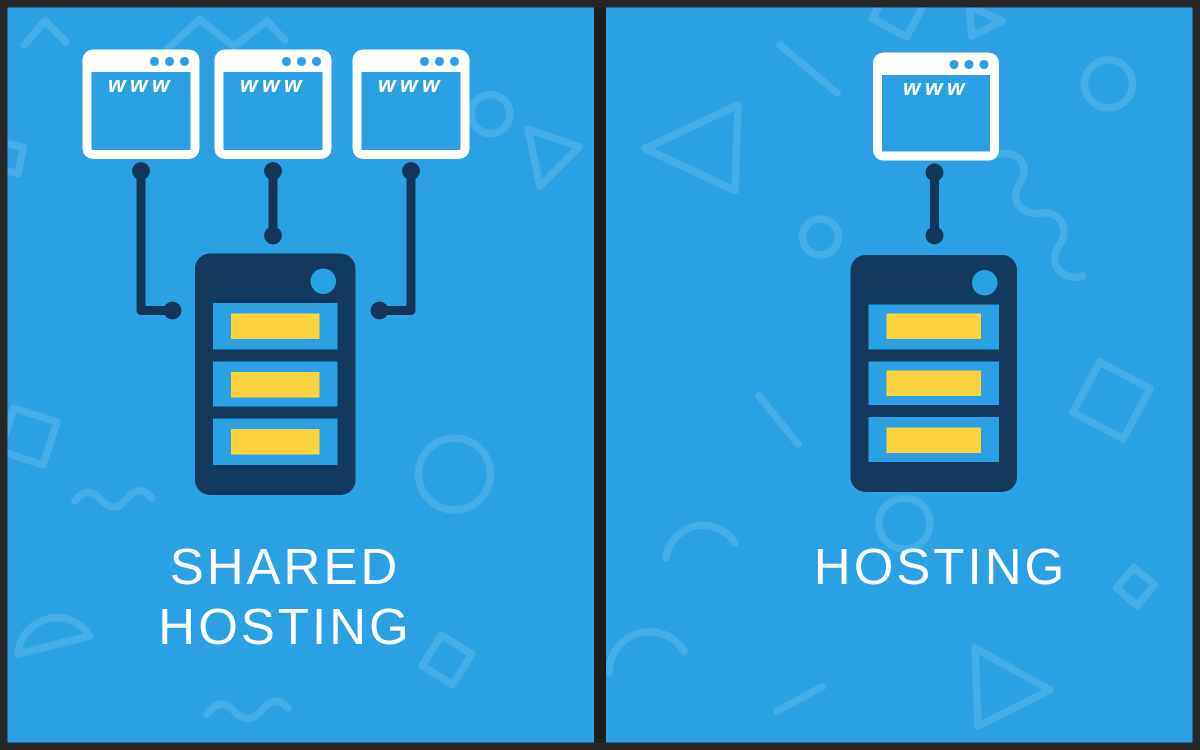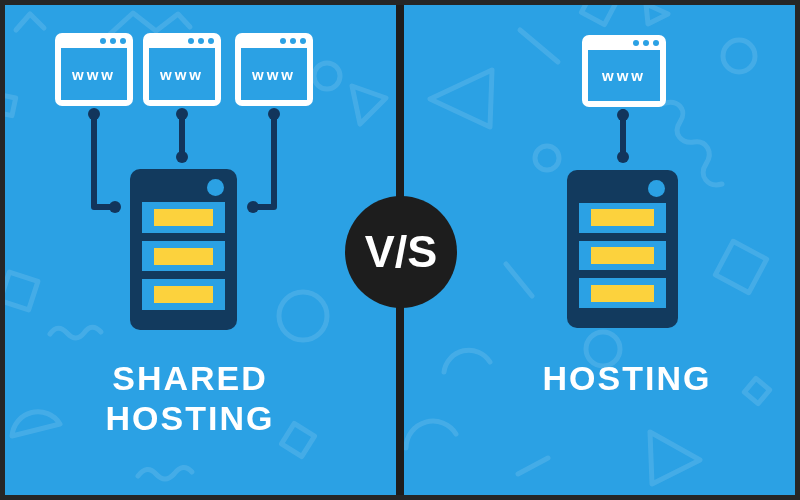--- a/index.html
+++ b/index.html
@@ -18,30 +18,30 @@
   .deco-layer path,.deco-layer circle,.deco-layer rect,.deco-layer polygon,.deco-layer polyline,.deco-layer line{
     fill:none;stroke:rgba(255,255,255,0.12);stroke-width:5;stroke-linecap:round;stroke-linejoin:round;
   }
   .connector-layer path{fill:none;stroke:var(--line);stroke-width:6;stroke-linecap:round;stroke-linejoin:round;}
   .connector-layer circle{fill:var(--line);stroke:none;}
 
   .browser-window{position:absolute;background:var(--white);border-radius:7px;}
   .win-dots{position:absolute;top:5px;right:7px;display:flex;gap:4px;}
   .win-dot{width:6px;height:6px;border-radius:50%;background:var(--bg);}
   .win-body{position:absolute;left:6px;right:6px;top:15px;bottom:6px;background:var(--bg);
-            display:flex;align-items:center;justify-content:center;}
+            display:flex;justify-content:center;font-style:italic;}
   .win-url{color:var(--white);font-weight:bold;font-size:15px;letter-spacing:3px;}
 
   .server{position:absolute;background:var(--navy);border-radius:10px;}
   .srv-light{position:absolute;top:10px;right:13px;width:17px;height:17px;border-radius:50%;background:var(--bg);}
   .srv-bays{position:absolute;left:12px;right:12px;top:33px;bottom:20px;display:flex;flex-direction:column;gap:8px;}
   .srv-bay{flex:1;background:var(--bg);display:flex;align-items:center;justify-content:center;}
   .srv-bar{width:72%;height:17px;background:var(--yellow);}
 
-  .heading{position:absolute;text-align:center;color:var(--white);font-weight:700;
+  .heading{position:absolute;text-align:center;color:var(--white);font-weight:400;
            font-size:34px;line-height:40px;letter-spacing:2px;}
 
   .vs-divider{position:absolute;left:396px;top:0;width:8px;height:500px;background:var(--black);}
   .vs-badge{position:absolute;left:345px;top:196px;width:112px;height:112px;border-radius:50%;
             background:var(--black);display:flex;align-items:center;justify-content:center;}
   .vs-label{color:var(--white);font-weight:800;font-size:45px;letter-spacing:0px;}
 
   .frame-border{position:absolute;inset:0;border:5px solid #262626;pointer-events:none;z-index:50;}
 </style>
 </head>
@@ -172,18 +172,15 @@
           <div class="srv-bar"></div>
         </div>
     </div>
   </div>
 
   <div class="heading" style="left:477px;top:358px;width:300px;">
     <div>HOSTING</div>
   </div>
 
   <div class="vs-divider"></div>
-  <div class="vs-badge">
-    <span class="vs-label">V/S</span>
-  </div>
 
   <div class="frame-border"></div>
 </div>
 
 </body></html>

